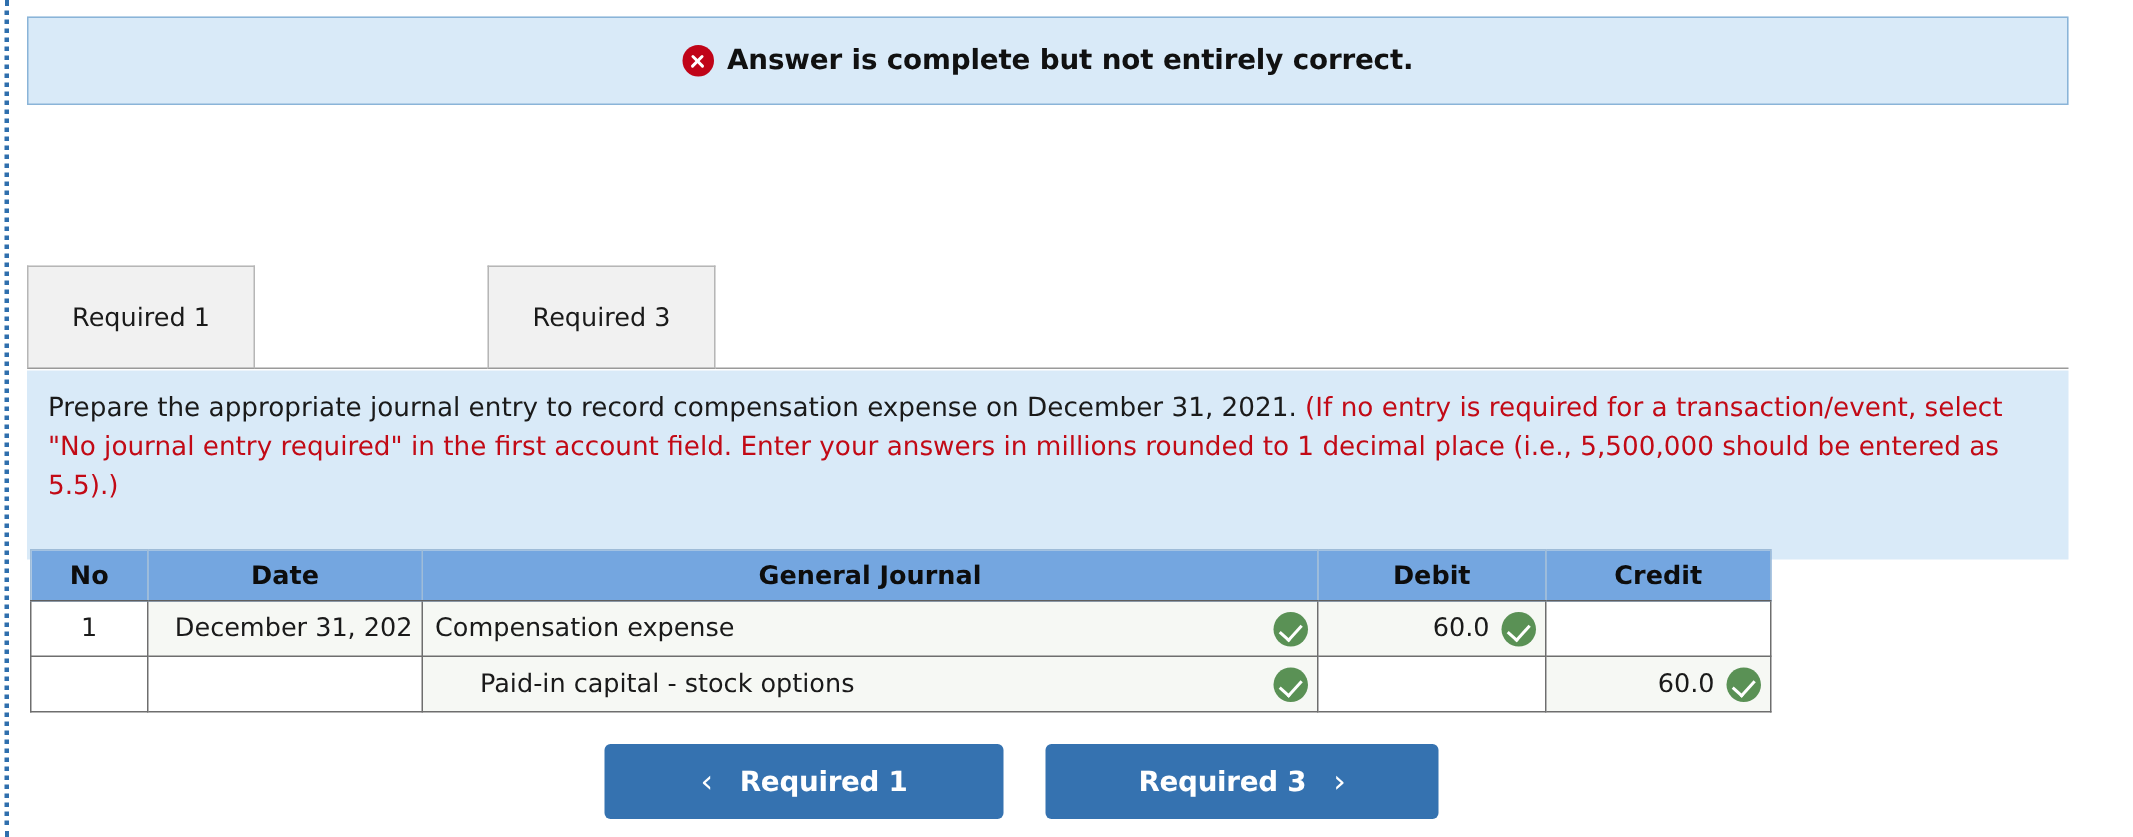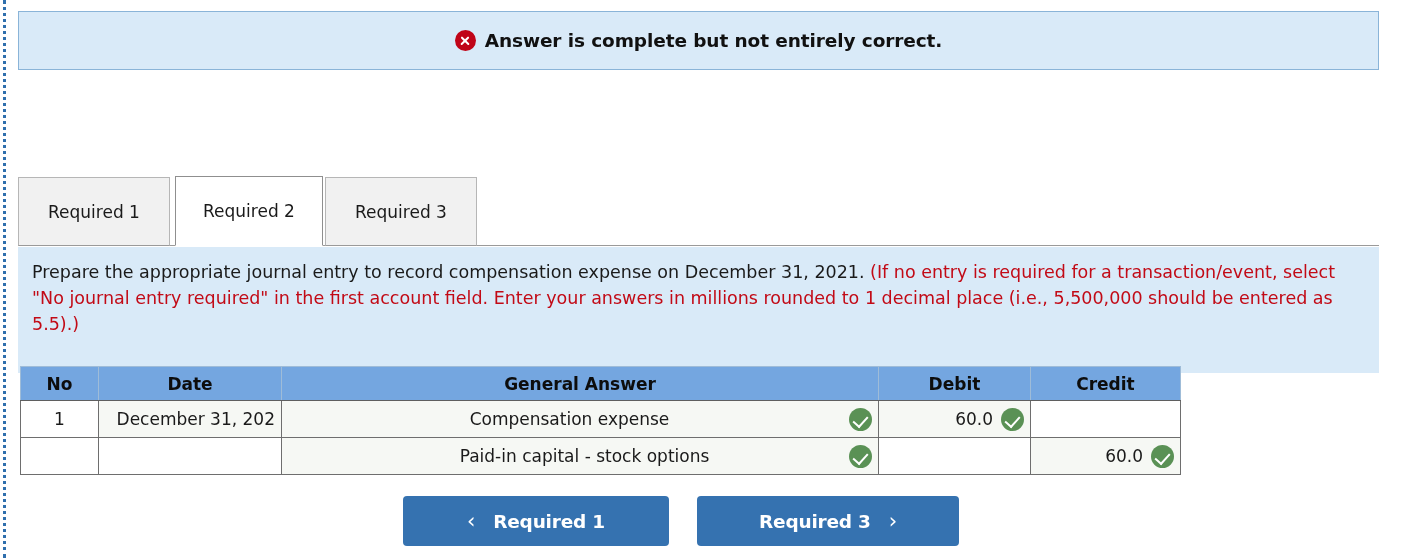--- a/index.html
+++ b/index.html
@@ -189,21 +189,21 @@
   .col-credit { width: 150px; }
 
   .c-center { text-align: center; }
 
   .gj-cell {
     display: flex;
     align-items: center;
     height: 100%;
     padding-left: 2px;
   }
-  .gj-label { flex: 1 1 auto; overflow: hidden; white-space: nowrap; text-align: center; }
+  .gj-label { flex: 1 1 auto; overflow: hidden; white-space: nowrap; }
   .gj-label.indent { padding-left: 30px; }
   .amt-cell {
     display: flex;
     align-items: center;
     justify-content: flex-end;
     gap: 8px;
     height: 100%;
   }
   .check {
     width: 23px;
@@ -276,23 +276,20 @@
       <span class="x-icon"></span>
       <span class="alert-text">Answer is complete but not entirely correct.</span>
     </div>
   </div>
 
 
   <div class="tabstrip">
     <div class="tabstrip-line"></div>
     <div class="tab tab-0">
       <span>Required 1</span>
-    </div>
-    <div class="tab tab-1 active">
-      <span>Required 2</span>
     </div>
     <div class="tab tab-2">
       <span>Required 3</span>
     </div>
   </div>
 
   <div class="inst-panel">
     <div class="inst-text">
       <span>Prepare the appropriate journal entry to record compensation expense on December 31, 2021.</span>
       <span class="inst-red">(If no entry is required for a transaction/event, select "No journal entry required" in the first account field. Enter your answers in millions rounded to 1 decimal place (i.e., 5,500,000 should be entered as 5.5).)</span>
@@ -304,21 +301,21 @@
       <col class="col-no">
         <col class="col-date">
         <col class="col-gj">
         <col class="col-debit">
         <col class="col-credit">
     </colgroup>
     <thead>
       <tr>
         <th>No</th>
         <th>Date</th>
-        <th>General Answer</th>
+        <th>General Journal</th>
         <th>Debit</th>
         <th>Credit</th>
       </tr>
     </thead>
     <tbody>
 
       <tr>
         <td class="c-center">1</td>
         <td class="filled">
           <span class="date-clip">December 31, 202</span>

